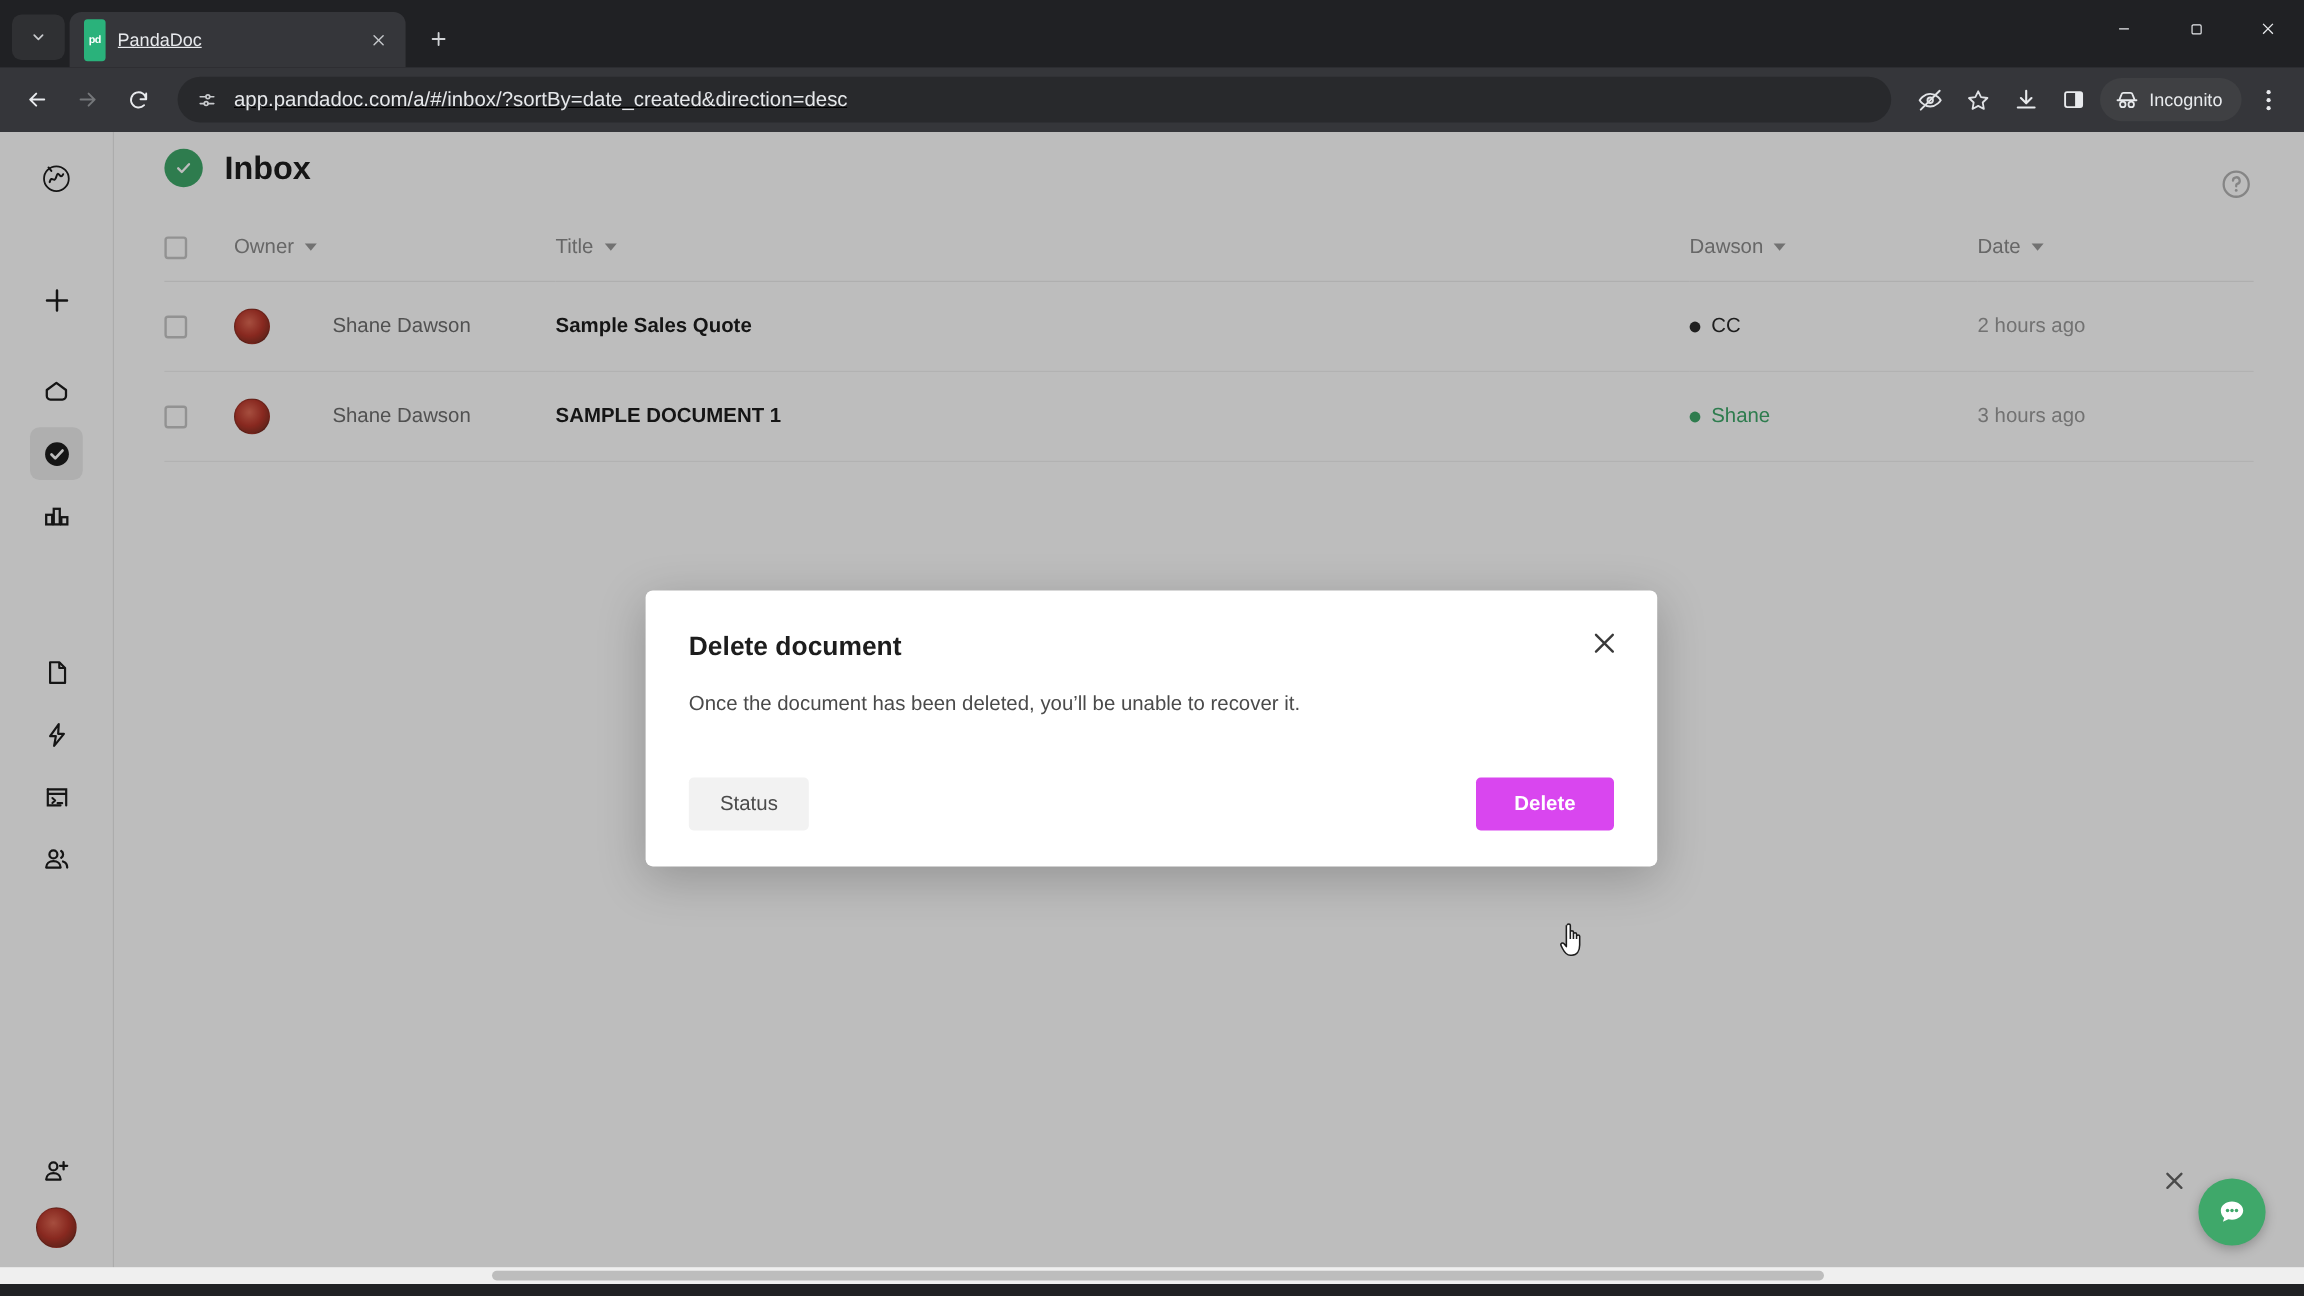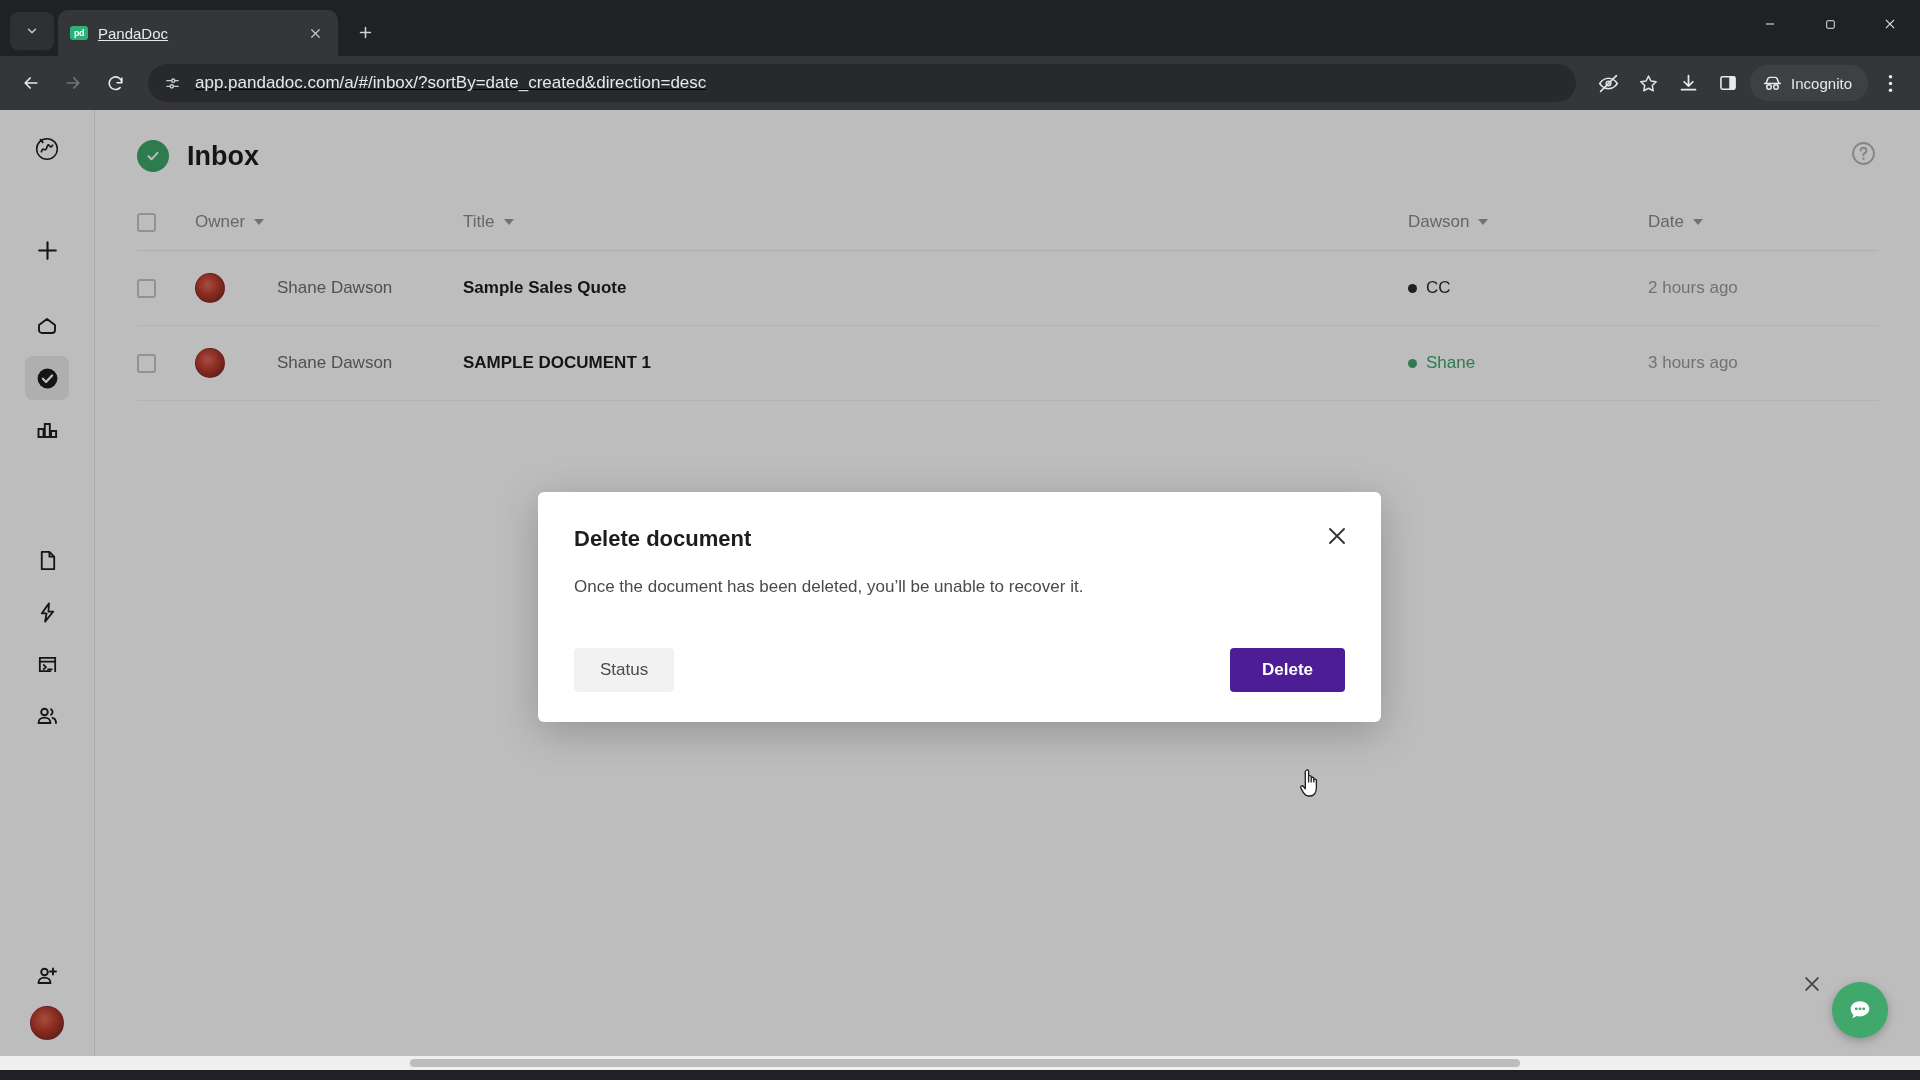--- a/index.html
+++ b/index.html
@@ -24,21 +24,21 @@
     cursor: pointer;
   }
   .tab-search svg { fill: #c8cacd; }
   .tab {
     display: flex; align-items: center; gap: 10px;
     height: 46px; width: 280px;
     background: #35363a; border-radius: 10px 10px 0 0;
     padding: 0 12px; cursor: pointer; position: relative;
   }
   .tab-favicon {
-    width: 18px; height: 14px; border-radius: 3px;
+    width: 18px; height: 35px; border-radius: 3px;
     background: #2ab27b; color: #fff; font-size: 9px; font-weight: bold;
     display: flex; align-items: center; justify-content: center;
     letter-spacing: -0.5px;
   }
   .tab-title { flex: 1; color: #e8eaed; font-size: 15px; white-space: nowrap; overflow: hidden; text-decoration: underline; }
   .tab-close { width: 22px; height: 22px; display: flex; align-items: center; justify-content: center;
     border-radius: 50%; cursor: pointer; }
   .tab-close svg { stroke: #c4c7ca; }
   .new-tab { width: 34px; height: 34px; margin: 0 0 7px 10px;
     display: flex; align-items: center; justify-content: center; border-radius: 50%; cursor: pointer; }
@@ -95,21 +95,21 @@
   .rail-spacer { flex: 1; }
   .avatar {
     width: 34px; height: 34px; border-radius: 50%;
     background: radial-gradient(circle at 42% 38%, #e06a55 0%, #b8372b 48%, #5d2a1e 100%);
     border: 1px solid rgba(0,0,0,0.12);
   }
   .avatar.sm { width: 30px; height: 30px; }
 
   
   .content { position: absolute; left: 95px; top: 0; right: 0; bottom: 0; background: #fff; }
-  .page-head { display: flex; align-items: center; padding: 30px 42px 0 42px; position: relative; }
+  .page-head { display: flex; align-items: center; padding: 14px 42px 0 42px; position: relative; }
   .inbox-badge {
     width: 32px; height: 32px; border-radius: 50%; background: #3fa86a;
     display: flex; align-items: center; justify-content: center; margin-right: 18px;
   }
   .page-title { font-size: 27px; font-weight: bold; color: #1d1d1d; }
   .help-icon {
     position: absolute; right: 42px; top: 30px;
     width: 28px; height: 28px; cursor: pointer;
   }
 
@@ -499,21 +499,21 @@
     <div class="modal">
       <div class="modal-title">Delete document</div>
       <div class="modal-close">
         <svg width="24" height="24" viewBox="0 0 24 24">
             <path d="M5 5l14 14M19 5L5 19" stroke="#3a3a3a" stroke-width="2" stroke-linecap="round"></path>
           </svg>
       </div>
       <div class="modal-body">Once the document has been deleted, you’ll be unable to recover it.</div>
       <div class="modal-actions">
         <button class="btn btn-cancel" style="background: rgb(242, 242, 242);">Status</button>
-        <button class="btn btn-delete" style="background: #4c1d95;">Delete</button>
+        <button class="btn btn-delete" style="background: #d946ef;">Delete</button>
       </div>
     </div>
 
     <div class="cursor">
       <svg width="26" height="34" viewBox="0 0 26 34">
         <path d="M8 3c0-1.4 2.6-1.4 2.6 0v11.5M10.6 8.6c0-1.4 2.6-1.4 2.6 0v6M13.2 10.3c0-1.4 2.6-1.4 2.6 0v4.2M15.8 12.2c0-1.4 2.6-1.4 2.6 0v7.4c0 5.2-2.6 8.4-6.5 8.4h-1.3c-3.2 0-4.6-1.8-6.5-5.6l-1.3-2.6c-.7-1.3 1.3-2.9 2.6-1.3l1.9 2.3V3" fill="#fff" stroke="#1d1d1d" stroke-width="1.3" stroke-linejoin="round"></path>
       </svg>
     </div>
 
     <div class="hscroll">

